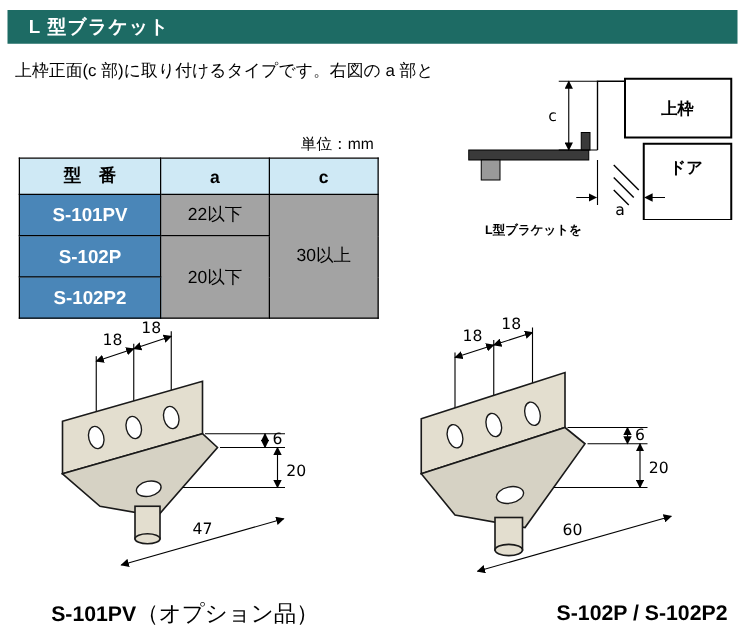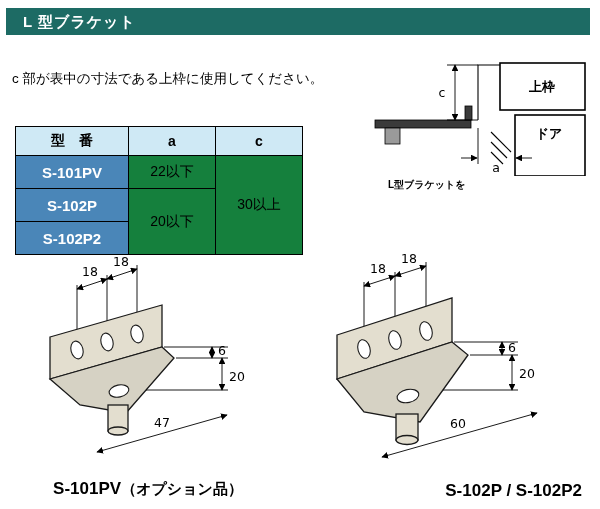--- a/index.html
+++ b/index.html
@@ -16,33 +16,33 @@
   .unit-label{position:absolute;left:15px;top:107px;width:284px;
     text-align:right;font-size:12.5px;}
 
   table.spec-table{position:absolute;left:15px;top:126px;border-collapse:collapse;}
   .spec-table th,.spec-table td{border:1.5px solid #000;text-align:center;padding:0;}
   .spec-table th{background:#cfe9f5;font-size:14px;font-weight:bold;height:28px;margin-top:26px;}
   .spec-table th.col-model{width:112px;}
   .spec-table th.col-a,.spec-table th.col-c{width:86px;}
   .spec-table td.model{background:#4a86b8;color:#ffffff;font-weight:bold;
     font-size:15px;height:32px;}
-  .spec-table td.val{background:#15803d;font-size:14px;margin-top:36px;}
+  .spec-table td.val{background:#a3a3a3;font-size:14px;margin-top:36px;}
 
   .frame-diagram{position:absolute;left:365px;top:40px;}
   .frame-caption{position:absolute;left:388px;top:178px;font-size:10px;
     font-weight:bold;line-height:1.45;}
 
   .bracket-left{position:absolute;left:22px;top:255px;}
   .bracket-right{position:absolute;left:302px;top:250px;}
   .caption-left{position:absolute;left:22px;top:479px;width:252px;text-align:center;}
   .caption-right{position:absolute;left:300px;top:481px;width:282px;text-align:right;
     font-weight:bold;font-size:17px;}
   .caption-left .main{font-weight:bold;font-size:17px;}
-  .caption-left .note{font-size:15px;font-weight:bold;margin-top:28px;}
+  .caption-left .note{font-size:18px;font-weight:normal;margin-top:28px;}
 
   
   .box{fill:#ffffff;stroke:#000;stroke-width:1.6;}
   .thin{stroke:#000;stroke-width:1.1;fill:none;}
   .metal{fill:#e3decf;stroke:#1a1a1a;stroke-width:1.3;}
   .metal2{fill:#d6d2c4;stroke:#1a1a1a;stroke-width:1.3;}
   .hole{fill:#ffffff;stroke:#1a1a1a;stroke-width:1.1;}
   .dark{fill:#3a3a3a;stroke:#000;stroke-width:0.8;}
   .grey{fill:#9a9a9a;stroke:#000;stroke-width:0.8;}
   .dim{stroke:#000;stroke-width:0.9;fill:none;}
@@ -54,24 +54,24 @@
 </head>
 <body>
 
 <div class="page">
 
   <div class="header-bar">
     <span>L 型ブラケット</span>
   </div>
 
   <p class="intro">
-    <br>
-    <span>c 部が表中の寸法である上枠に使用してください。</span>
+    <span>上枠正面(c 部)に取り付けるタイプです。右図の a 部と</span><br>
   </p>
 
+  <div class="unit-label">単位：mm</div>
 
   <table class="spec-table">
     <tbody>
         <tr>
       <th class="col-model">型　番</th>
       <th class="col-a">a</th>
       <th class="col-c">c</th>
     </tr>
     <tr>
       <td class="model">S-101PV</td>

